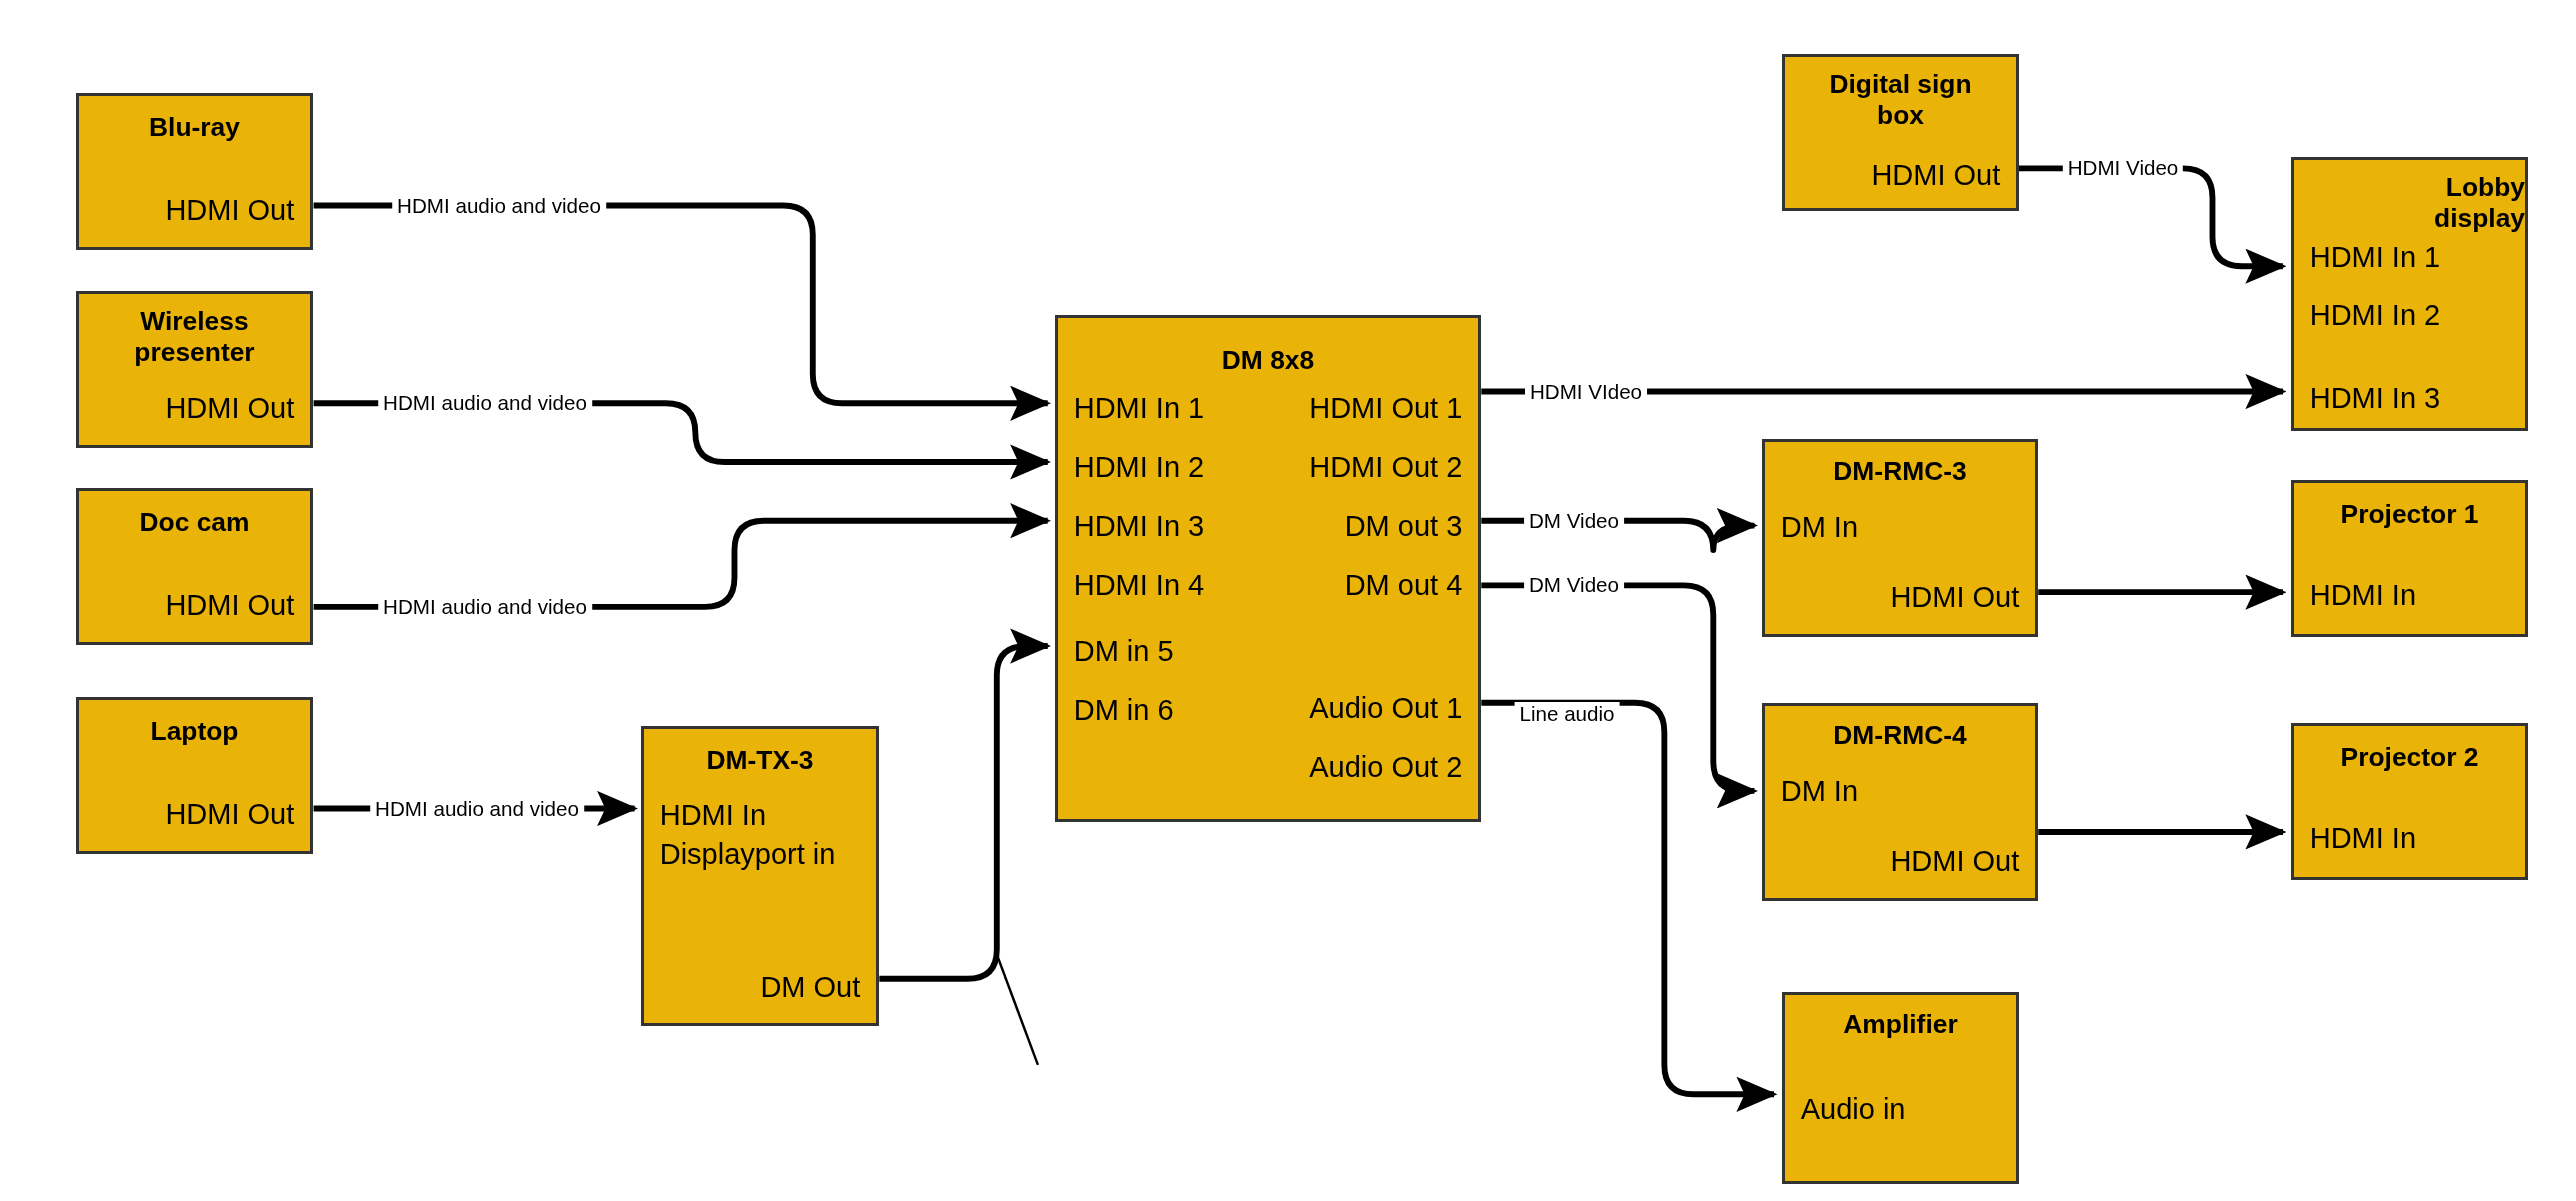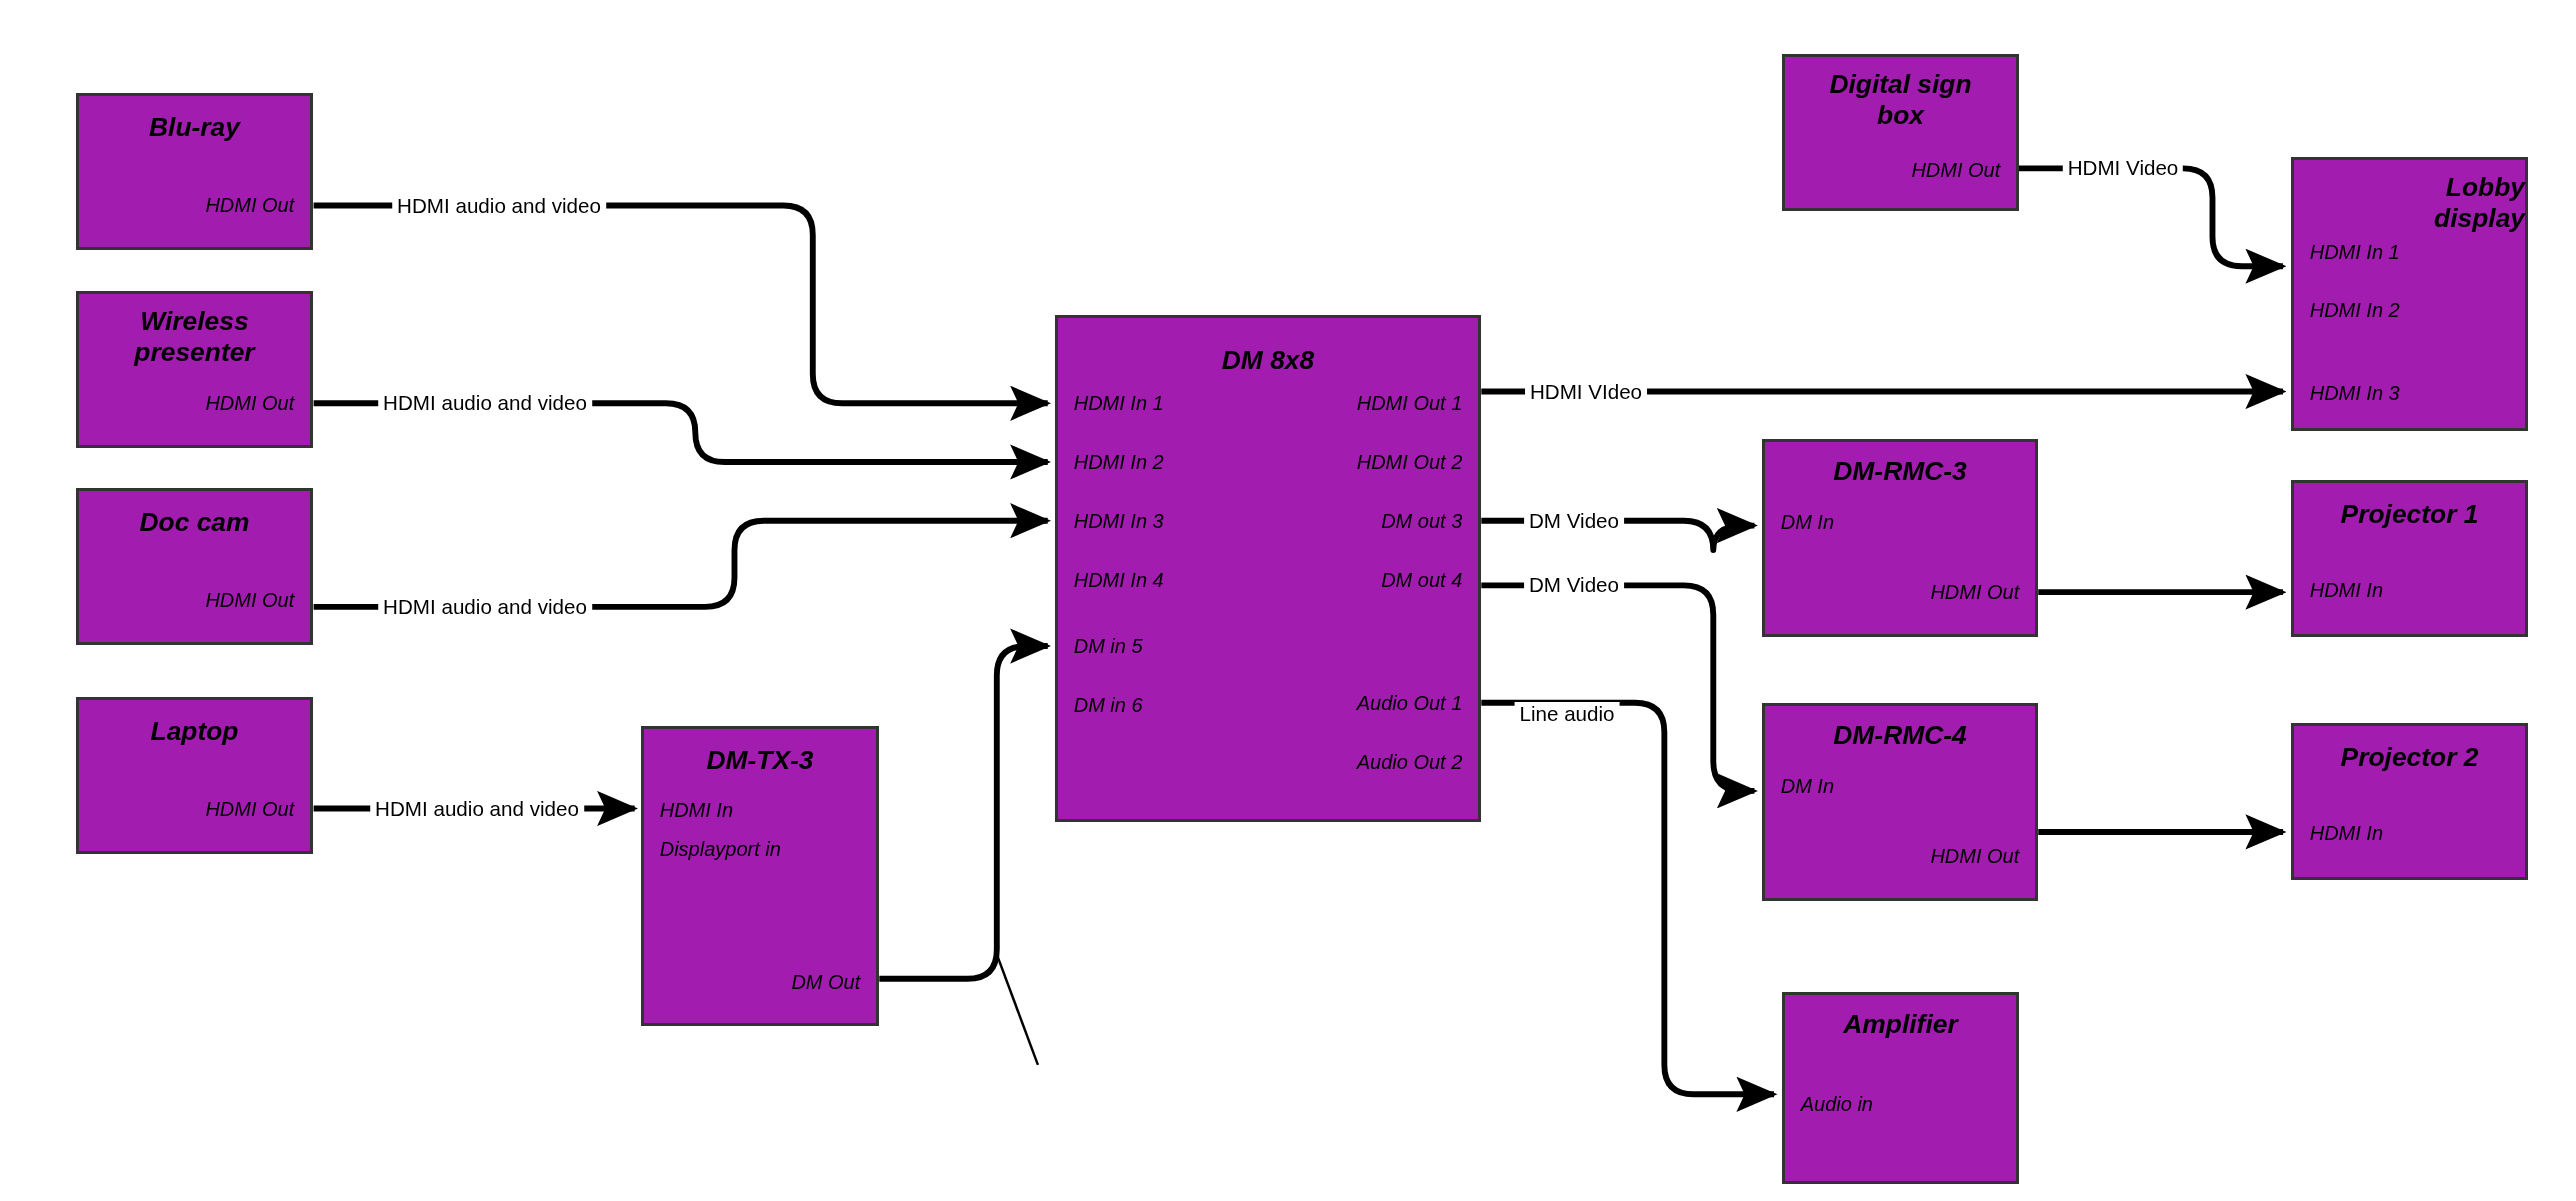--- a/index.html
+++ b/index.html
@@ -21,36 +21,35 @@
   svg#wiring {
     position: absolute;
     left: 0;
     top: 0;
     width: 2576px;
     height: 1201px;
   }
   .node {
     position: absolute;
     box-sizing: border-box;
-    background: #a21caf;
+    background: #eab308;
     border: 3.9px solid #333333;
     z-index: 2;
-    font-style: italic;
   }
   .node-title {
     font-weight: bold;
     font-size: 26.4px;
     text-align: center;
     line-height: 1.18;
     color: #000000;
     white-space: pre-line;
   }
   .port {
     position: absolute;
-    font-size: 20px;
+    font-size: 29px;
     color: #000000;
     white-space: nowrap;
   }
   .port-left  { left: 15.7px; }
   .port-right { right: 15.7px; }
   .wire-label {
     position: absolute;
     font-size: 20.6px;
     color: #000000;
     background: #ffffff;

